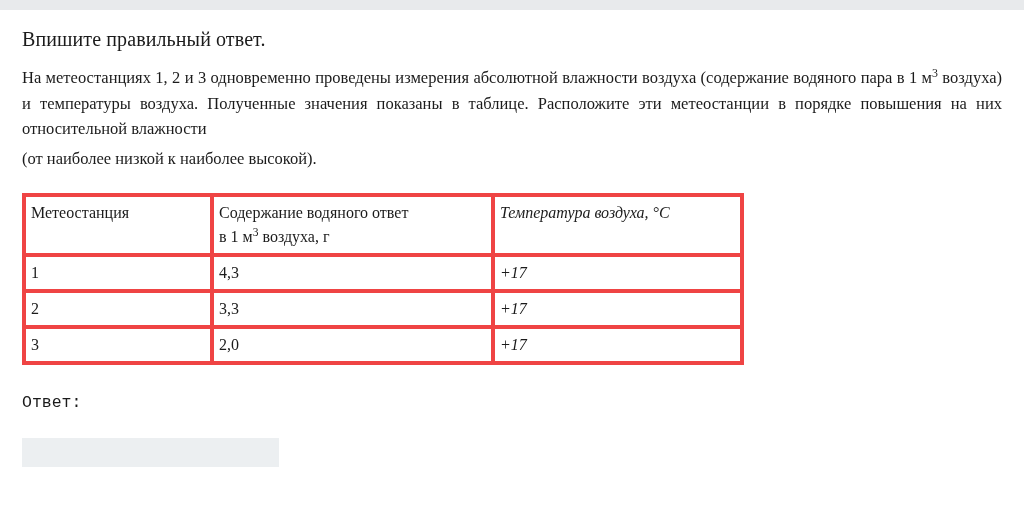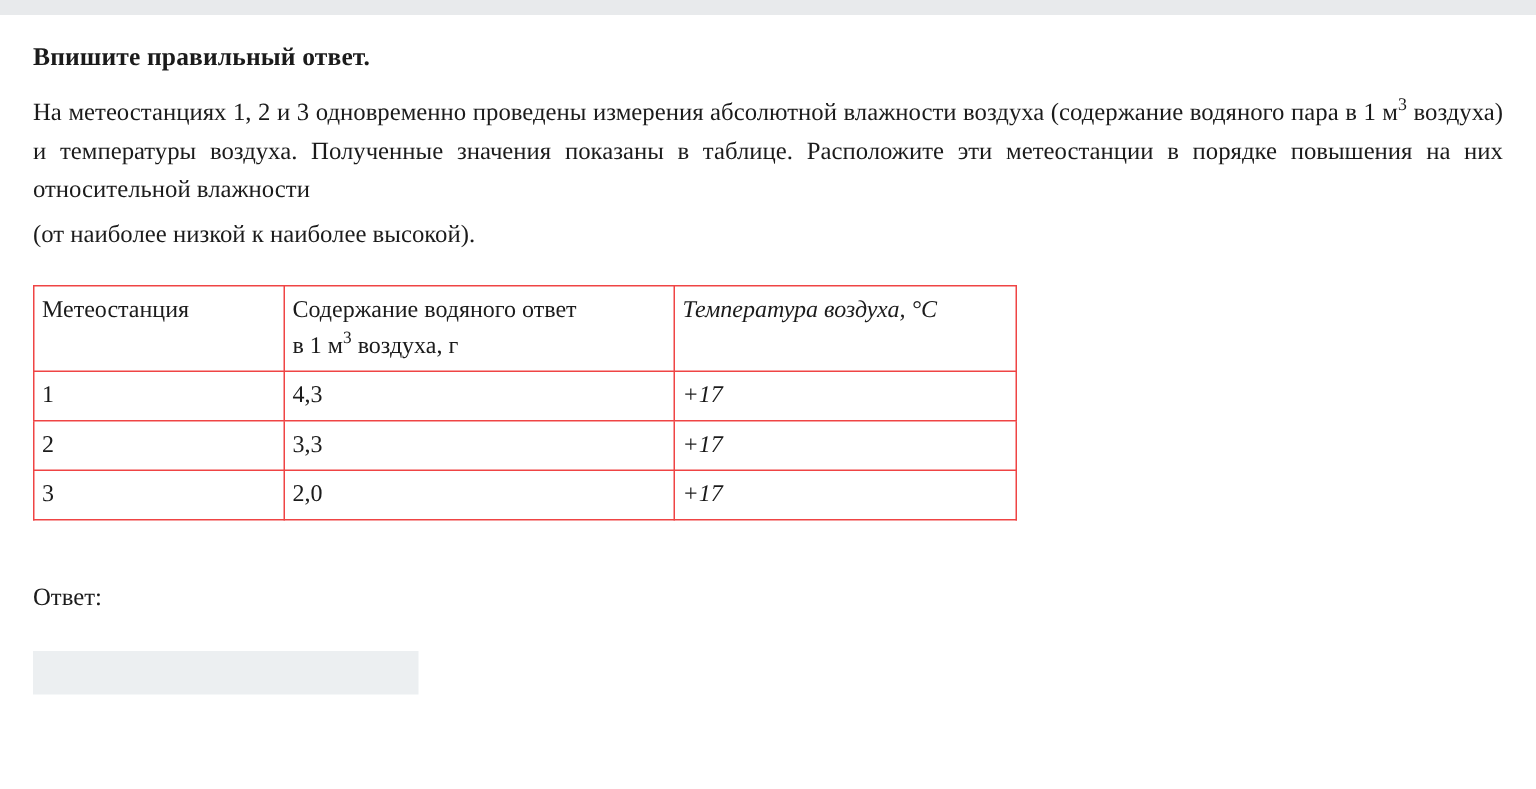--- a/index.html
+++ b/index.html
@@ -17,22 +17,22 @@
   .top-strip {
     height: 10px;
     background: #e8eaec;
     width: 100%;
   }
   .page {
     padding: 18px 22px 0 22px;
     box-sizing: border-box;
   }
   .task-heading {
-    font-weight: bold;
-    font-size: 17px;
+    font-weight: normal;
+    font-size: 20px;
     margin: 0 0 14px 0;
     letter-spacing: 0.1px;
   }
   .task-body {
     font-size: 16.5px;
     line-height: 1.55;
     text-align: justify;
     margin: 0 0 4px 0;
     max-width: 980px;
   }
@@ -41,43 +41,44 @@
     vertical-align: super;
     line-height: 0;
   }
   table.data-table {
     border-collapse: collapse;
     margin-top: 22px;
     margin-bottom: 8px;
     table-layout: fixed;
   }
   table.data-table td {
-    border: 1px solid #ef4444;
+    border: 4px solid #ef4444;
     font-size: 16px;
-    padding: 4px 6px 4px 5px;
+    padding: 4px 24px 4px 5px;
     vertical-align: top;
     line-height: 1.5;
   }
   table.data-table td.col0 { width: 155px; }
   table.data-table td.col1 { width: 248px; }
   table.data-table td.col2 { width: 216px; font-style: italic; }
   table.data-table tr.header-row td {
     height: 46px;
   }
   table.data-table tr.body-row td {
     height: 18px;
   }
   .after-table {
     font-size: 16.5px;
     margin-top: 26px;
     margin-bottom: 0;
   }
   .answer-label {
     font-size: 16.5px;
-    margin-top: 41px;
+    margin-top: 28px;
+    font-family: Liberation Mono, monospace;
   }
   .answer-box {
     margin-top: 26px;
     width: 253px;
     height: 27px;
     background: #eceff1;
     border: 0;
   }
 </style>
 </head>

